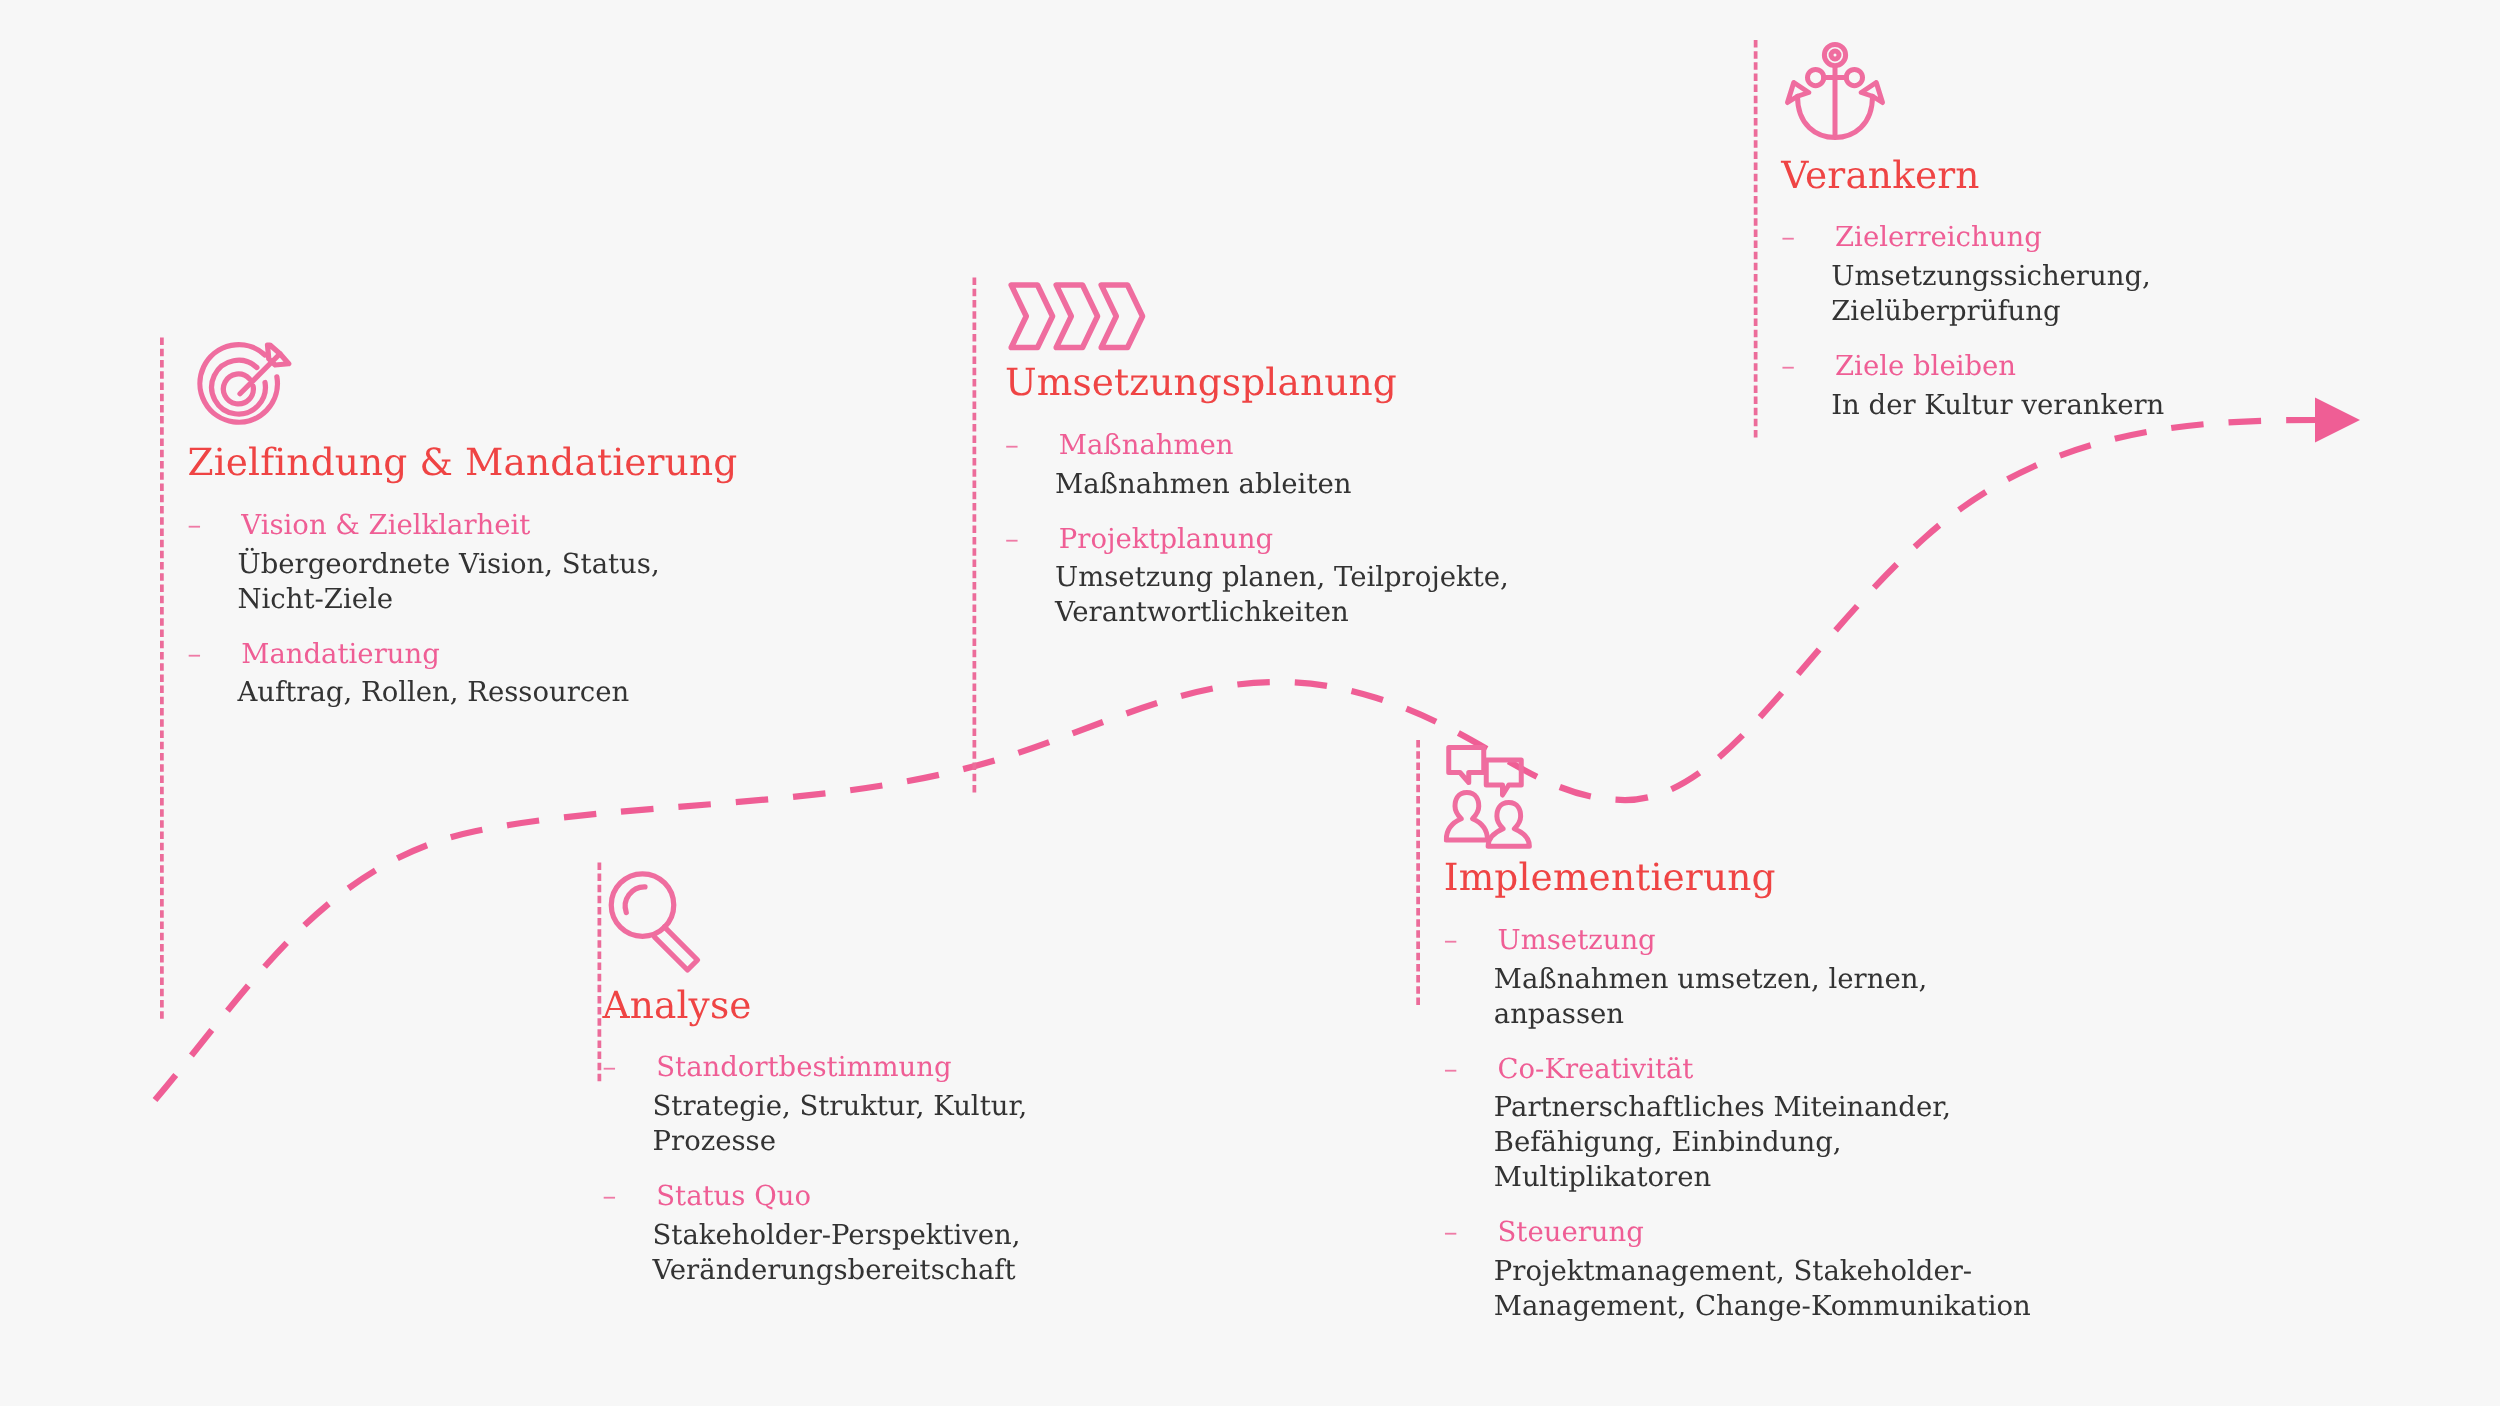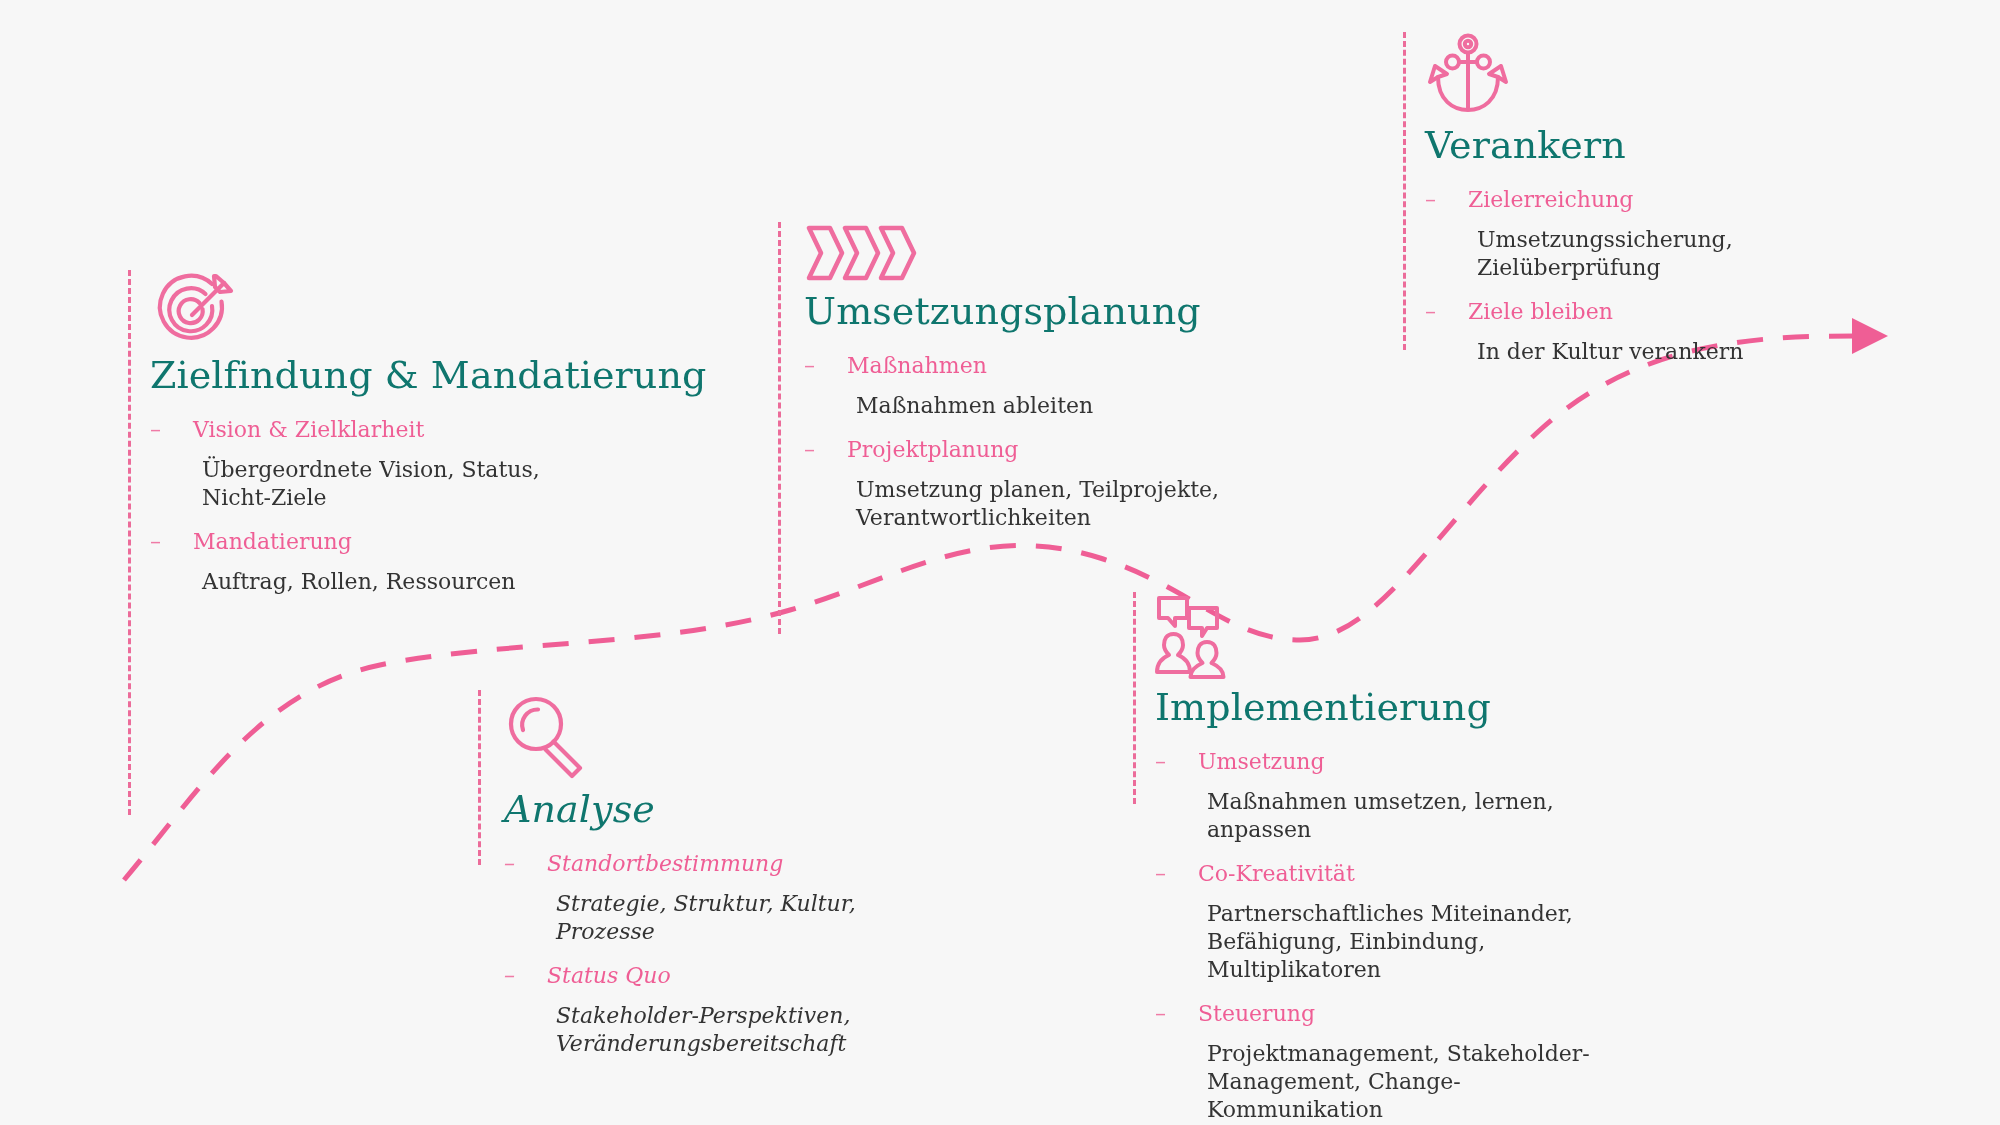--- a/index.html
+++ b/index.html
@@ -39,22 +39,22 @@
   .phase-body {
     position: absolute;
   }
 
   .phase-icon {
     display: block;
     margin-bottom: 6px;
   }
 
   .phase-title {
-    color: #0f766e;
-    font-size: 38px;
+    color: #ef4444;
+    font-size: 30px;
     line-height: 1.15;
     font-weight: 400;
     margin: 0 0 18px 0;
     white-space: nowrap;
     letter-spacing: 0.1px;
   }
 
   .bullets {
     list-style: none;
     margin: 0;
@@ -77,31 +77,31 @@
   .bullet-term {
     color: #ef5e95;
     font-size: 22px;
     line-height: 28px;
     margin: 3px;
   }
   .bullet-desc {
     color: #333333;
     font-size: 22px;
     line-height: 28px;
-    margin: 12px;
+    margin: 0;
   }
 
   
   #phase-1 { left: 128px; top: 270px; }
   #phase-1 .phase-rule { height: 545px; }
   #phase-1 .phase-body { left: 22px; top: 0; width: 430px; }
 
   #phase-2 { left: 478px; top: 690px; }
   #phase-2 .phase-rule { height: 175px; }
-  #phase-2 .phase-body { left: 26px; top: 0; width: 430px; font-style: italic; }
+  #phase-2 .phase-body { left: 4px; top: 0; width: 430px; }
 
   #phase-3 { left: 778px; top: 222px; }
   #phase-3 .phase-rule { height: 412px; }
   #phase-3 .phase-body { left: 26px; top: 0; width: 430px; }
 
   #phase-4 { left: 1133px; top: 592px; }
   #phase-4 .phase-rule { height: 212px; }
   #phase-4 .phase-body { left: 22px; top: 0; width: 470px; }
 
   #phase-5 { left: 1403px; top: 32px; }

